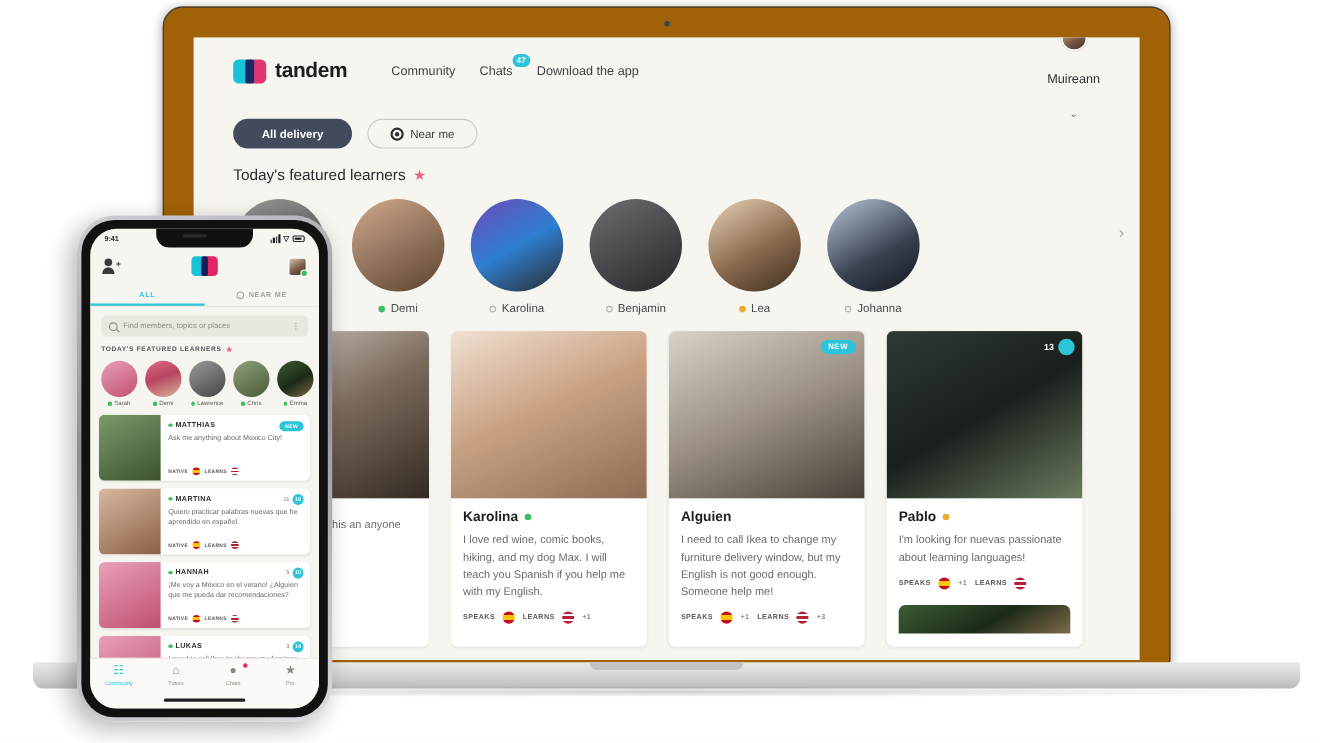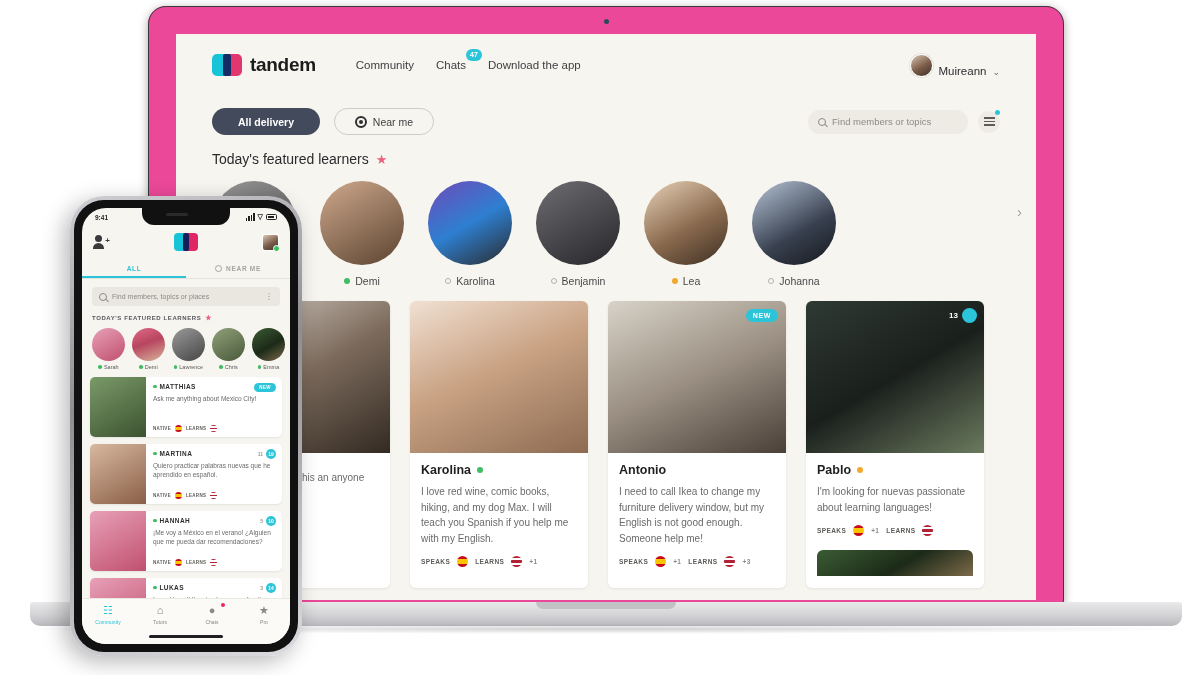--- a/index.html
+++ b/index.html
@@ -7,21 +7,21 @@
     width:1200px; height:675px; overflow:hidden;
     background:#ffffff;
     font-family:"Liberation Sans", sans-serif;
     position:relative;
   }
 
   
   .laptop { position:absolute; left:148px; top:6px; width:916px; height:612px; }
   .laptop-lid {
     position:absolute; left:0; top:0; width:916px; height:600px;
-    background:#ec4899; border-radius:18px 18px 6px 6px;
+    background:#a16207; border-radius:18px 18px 6px 6px;
     box-shadow:0 2px 10px rgba(0,0,0,.35);
   }
   .lid-edge {
     position:absolute; left:0; top:0; width:916px; height:600px;
     border-radius:18px 18px 6px 6px;
     border:1px solid #3a3a3a; pointer-events:none;
   }
   .camera { position:absolute; left:50%; top:13px; width:5px; height:5px; margin-left:-2.5px;
     background:#2c4a5a; border-radius:50%; }
   .screen {
@@ -53,21 +53,21 @@
     mix-blend-mode:multiply; }
   .logo-text { font-size:19px; font-weight:bold; color:#1c1c1c; letter-spacing:-.3px; }
   .nav-links { display:flex; align-items:center; gap:22px; margin-left:40px; }
   .nav-link { font-size:11.5px; color:#3f3f41; position:relative; cursor:pointer; }
   .badge-chats {
     position:absolute; right:-16px; top:-10px;
     background:#2bc4d9; color:#fff; font-size:7.5px; font-weight:bold;
     border-radius:8px; padding:2px 4px; line-height:1;
   }
   .nav-spacer { flex:1; }
-  .user-chip { display:flex; align-items:flex-end; gap:6px; cursor:pointer; }
+  .user-chip { display:flex; align-items:center; gap:20px; cursor:pointer;flex-direction:column; }
   .user-avatar { width:23px; height:23px; border-radius:50%;
     background:linear-gradient(150deg,#d9c6b2,#7b5c49 55%,#3e3128);
     border:1.5px solid #fff; box-shadow:0 0 0 1px #e4e0d8; }
   .user-name { font-size:11.5px; color:#2e2e30; }
   .chev { font-size:9px; color:#6c6c6e; }
 
   .filter-row { display:flex; align-items:center; padding:0 36px; margin-top:12px; }
   .pill { height:27px; border-radius:16px; display:flex; align-items:center;
     justify-content:center; font-size:10.5px; cursor:pointer; }
   .pill-dark { background:#434a5c; color:#fff; width:108px; font-weight:bold; }
@@ -272,30 +272,20 @@
           <div class="chev">⌄</div>
         </div>
       </div>
 
       <div class="filter-row">
         <div class="pill pill-dark">All delivery</div>
         <div class="pill pill-ghost">
           <span class="pin"></span>
           <span>Near me</span>
         </div>
-        <div class="search-wrap">
-          <div class="search-box">
-            <span class="mag"></span>
-            <span class="search-ph">Find members or topics</span>
-          </div>
-          <div class="filter-btn">
-            <i></i>
-            <span class="filter-dot"></span>
-          </div>
-        </div>
       </div>
 
       <div class="section-title">
         <h2>Today's featured learners</h2>
         <span class="star">★</span>
       </div>
 
       <div class="featured">
         <div class="f-item">
           <div class="f-ava ph1"></div>
@@ -371,21 +361,21 @@
             </div>
           </div>
         </div>
 
         <div class="card">
           <div class="card-img ph10">
             <span class="badge-new">NEW</span>
           </div>
           <div class="card-body">
             <div class="card-name">
-                <span>Antonio</span>
+                <span>Alguien</span>
               </div>
             <div class="card-text">I need to call Ikea to change my furniture delivery window, but my English is not good enough. Someone help me!</div>
             <div class="langs">
               <span>SPEAKS</span>
               <span class="flag flag-es"></span>
               <span class="plus">+1</span>
               <span>LEARNS</span>
               <span class="flag flag-us"></span>
               <span class="plus">+3</span>
             </div>

